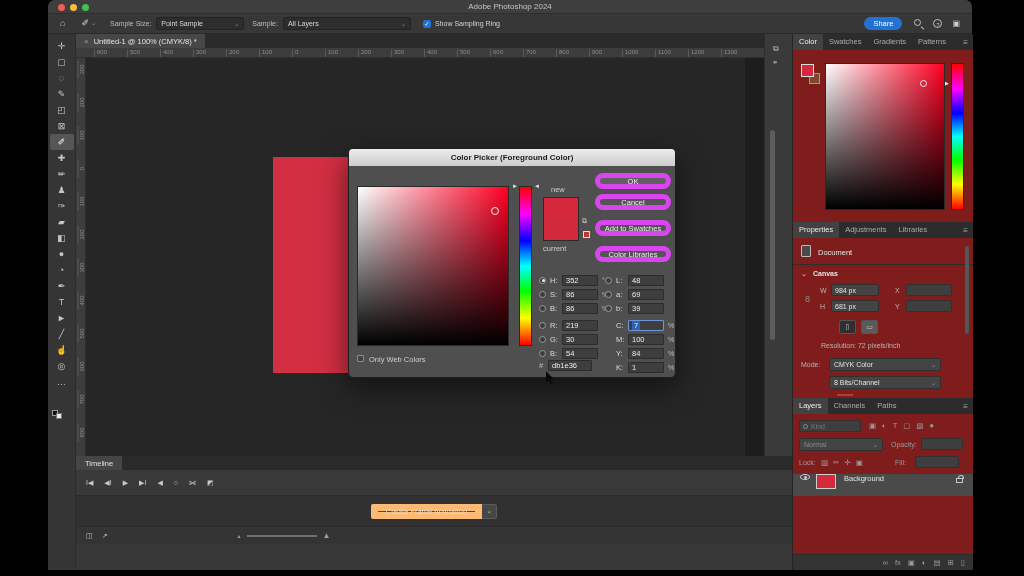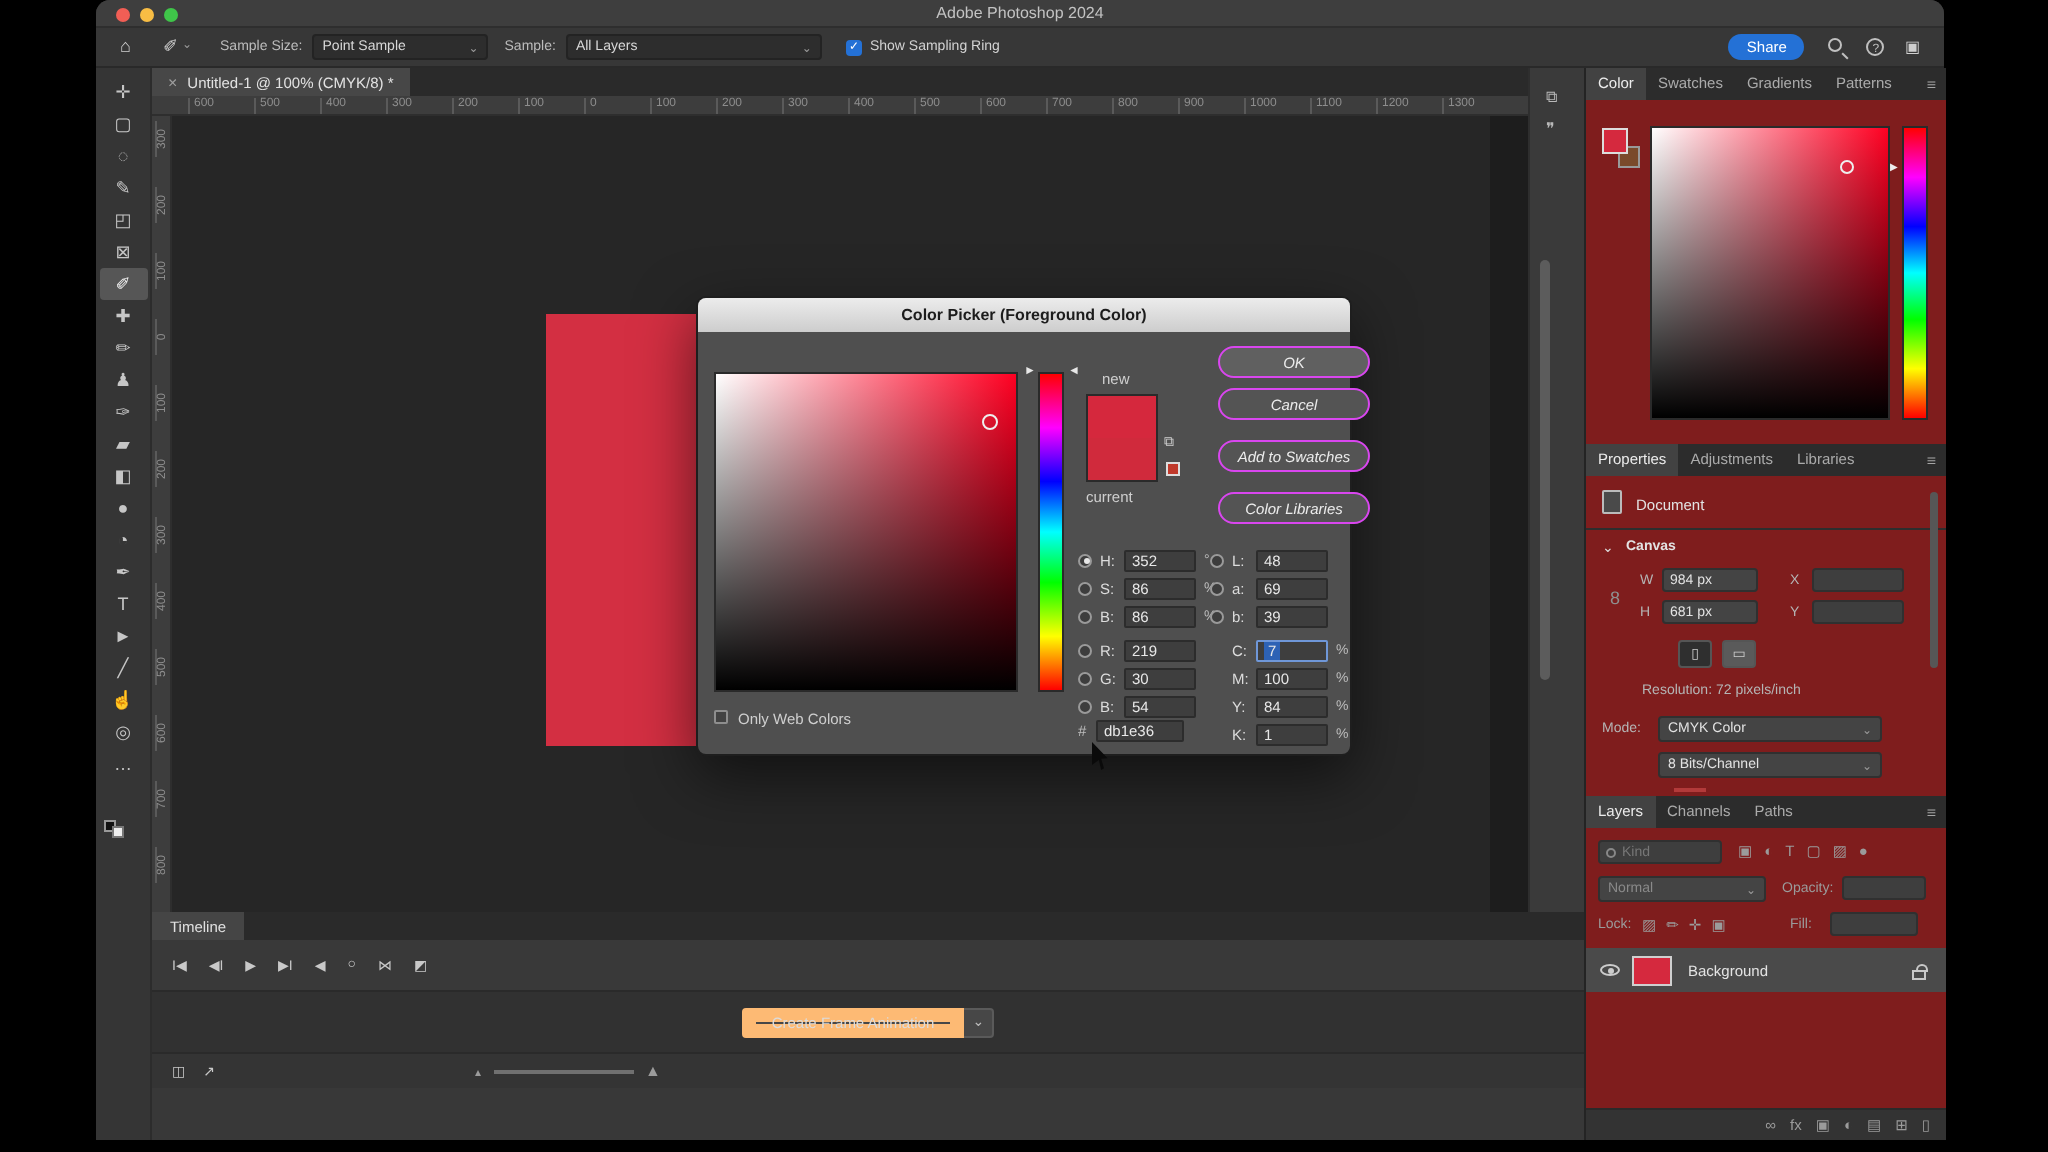--- a/index.html
+++ b/index.html
@@ -87,35 +87,35 @@
   .pinput.dim{color:#777;background:#3e3e3e;}
   .pselect{height:13px;background:#444;border:1px solid #303030;border-radius:2px;color:#e3e3e3;font-size:7px;display:flex;align-items:center;padding:0 4px;}
   .pselect .chev{margin-left:auto;color:#999;font-size:6px;}
   .docicon{width:10px;height:12px;border:1px solid #bbb;border-radius:1px;background:#4a4a4a;}
   .orientbtn{width:17px;height:14px;background:#2f2f2f;border:1px solid #555;border-radius:2px;display:flex;align-items:center;justify-content:center;color:#ccc;font-size:7px;}
   .orientbtn.on{background:#5a5a5a;}
   .eye{width:10px;height:6px;border:1px solid #ccc;border-radius:50%;position:relative;}
   .eye::after{content:"";position:absolute;left:3px;top:1px;width:3px;height:3px;background:#ccc;border-radius:50%;}
   .lockic{position:relative;width:7px;height:5px;border:1px solid #c9c9c9;margin-top:4px;}
   .lockic::before{content:"";position:absolute;left:1px;top:-4px;width:4px;height:3px;border:1px solid #c9c9c9;border-bottom:none;border-radius:3px 3px 0 0;}
-  .layerrow{position:absolute;left:0;width:100%;height:22px;background:#4a4a4a;display:flex;align-items:center;}
+  .layerrow{position:absolute;left:0;width:100%;height:22px;background:#4a4a4a;display:flex;align-items:flex-start;}
   .lthumb{width:20px;height:15px;border:1px solid #cfcfcf;margin-left:6px;}
   .lfoot{position:absolute;left:0;bottom:0;width:100%;height:16px;background:#333;border-top:1px solid #2a2a2a;display:flex;align-items:center;justify-content:flex-end;gap:7px;padding-right:8px;}
   .lfoot span{color:#9b9b9b;font-size:7.5px;}
   .fltr{color:#9b9b9b;font-size:7.5px;}
 
   
   .dialog{position:absolute;left:348px;top:148px;width:328px;height:230px;background:#4f4f4f;border:1px solid #1e1e1e;border-radius:5px;box-shadow:0 10px 30px rgba(0,0,0,.55);z-index:50;}
   .dlg-title{position:absolute;left:0;top:0;width:100%;height:17px;background:linear-gradient(#ececec,#cdcdcd);border-radius:4px 4px 0 0;text-align:center;font-size:8px;font-weight:bold;color:#1c1c1c;line-height:17px;}
   .dlg-sat{position:absolute;left:8px;top:37px;width:152px;height:160px;border:1px solid #2a2a2a;
     background:linear-gradient(to top,#000,rgba(0,0,0,0)),linear-gradient(to right,#fff,hsl(352,100%,50%));}
   .dlg-hue{position:absolute;left:170px;top:37px;height:160px;}
   .hue-arrow{position:absolute;font-size:6px;color:#e8e8e8;top:34px;}
   .dlg-swatch{position:absolute;left:194px;top:48px;width:36px;height:44px;border:1px solid #2a2a2a;}
-  .dlg-btn{position:absolute;left:260px;width:76px;height:16px;border:1px solid #d946ef;border-radius:9px;background:#545454;color:#ececec;font-size:7.5px;display:flex;align-items:center;justify-content:center;font-style:italic;}
+  .dlg-btn{position:absolute;left:246px;width:76px;height:16px;border:5px solid #d946ef;border-radius:9px;background:#545454;color:#ececec;font-size:7.5px;display:flex;align-items:center;justify-content:center;}
   .fields{position:absolute;top:124px;display:flex;flex-direction:column;}
   .frow{display:flex;align-items:center;height:14px;}
   .frow.gap{margin-top:3px;}
   .radio{width:7px;height:7px;border:1px solid #9a9a9a;border-radius:50%;margin-right:4px;position:relative;background:#3d3d3d;}
   .radio.sel::after{content:"";position:absolute;left:1.5px;top:1.5px;width:3px;height:3px;border-radius:50%;background:#e8e8e8;}
   .rspace{width:11px;}
   .flabel{width:12px;font-size:7.5px;color:#dcdcdc;}
   .fbox{width:36px;height:11px;background:#3e3e3e;border:1px solid #2c2c2c;border-radius:1px;font-size:7.5px;color:#e8e8e8;display:flex;align-items:center;padding:0 3px;}
   .fbox.hl{border-color:#6f97d8;}
   .fbox.hl .v{background:#2d62b5;padding:0 2px;}

